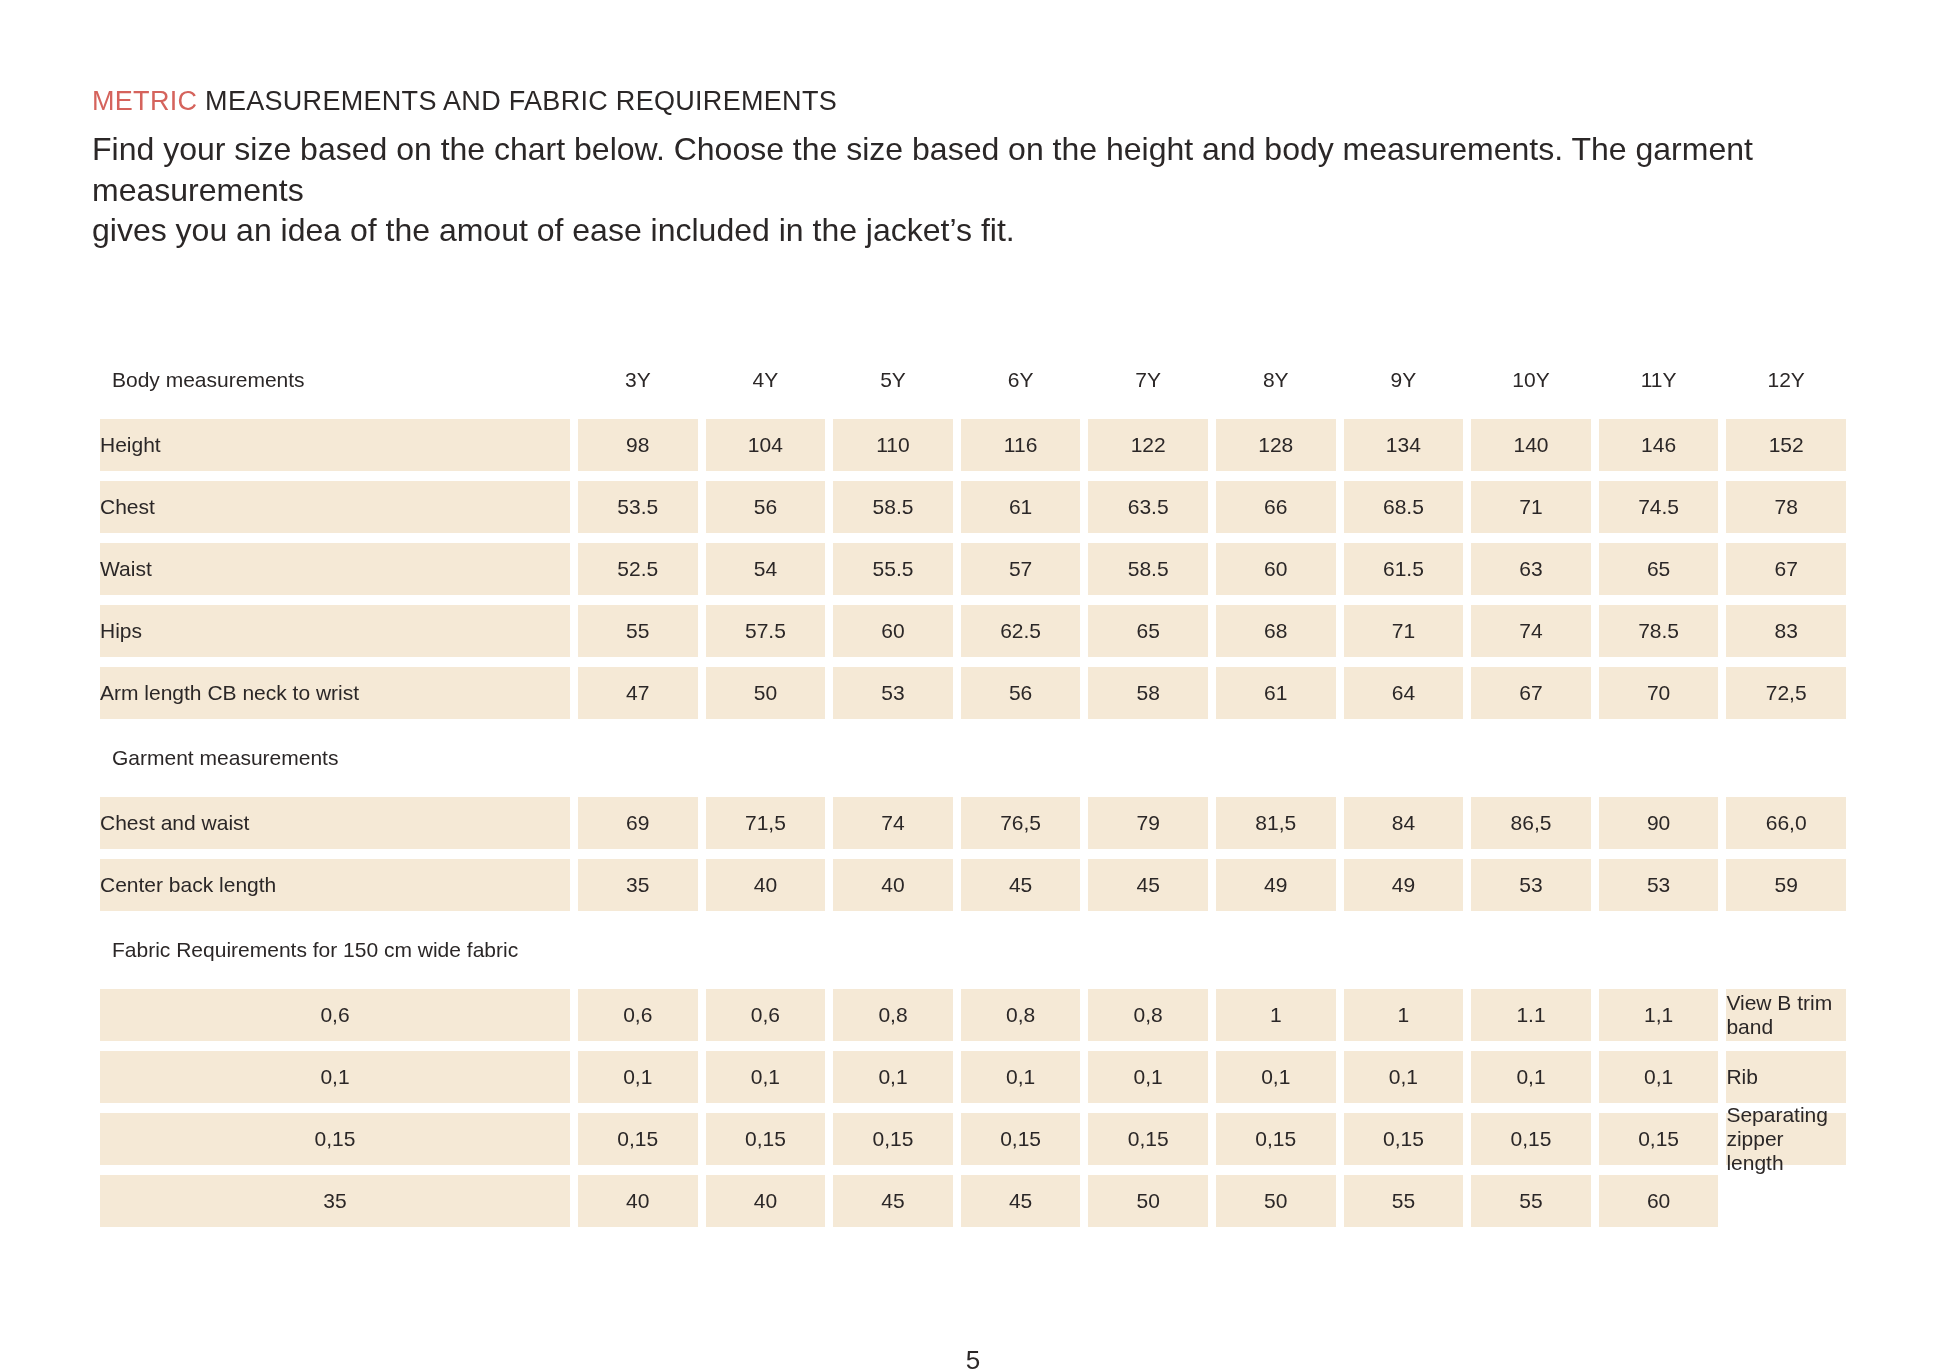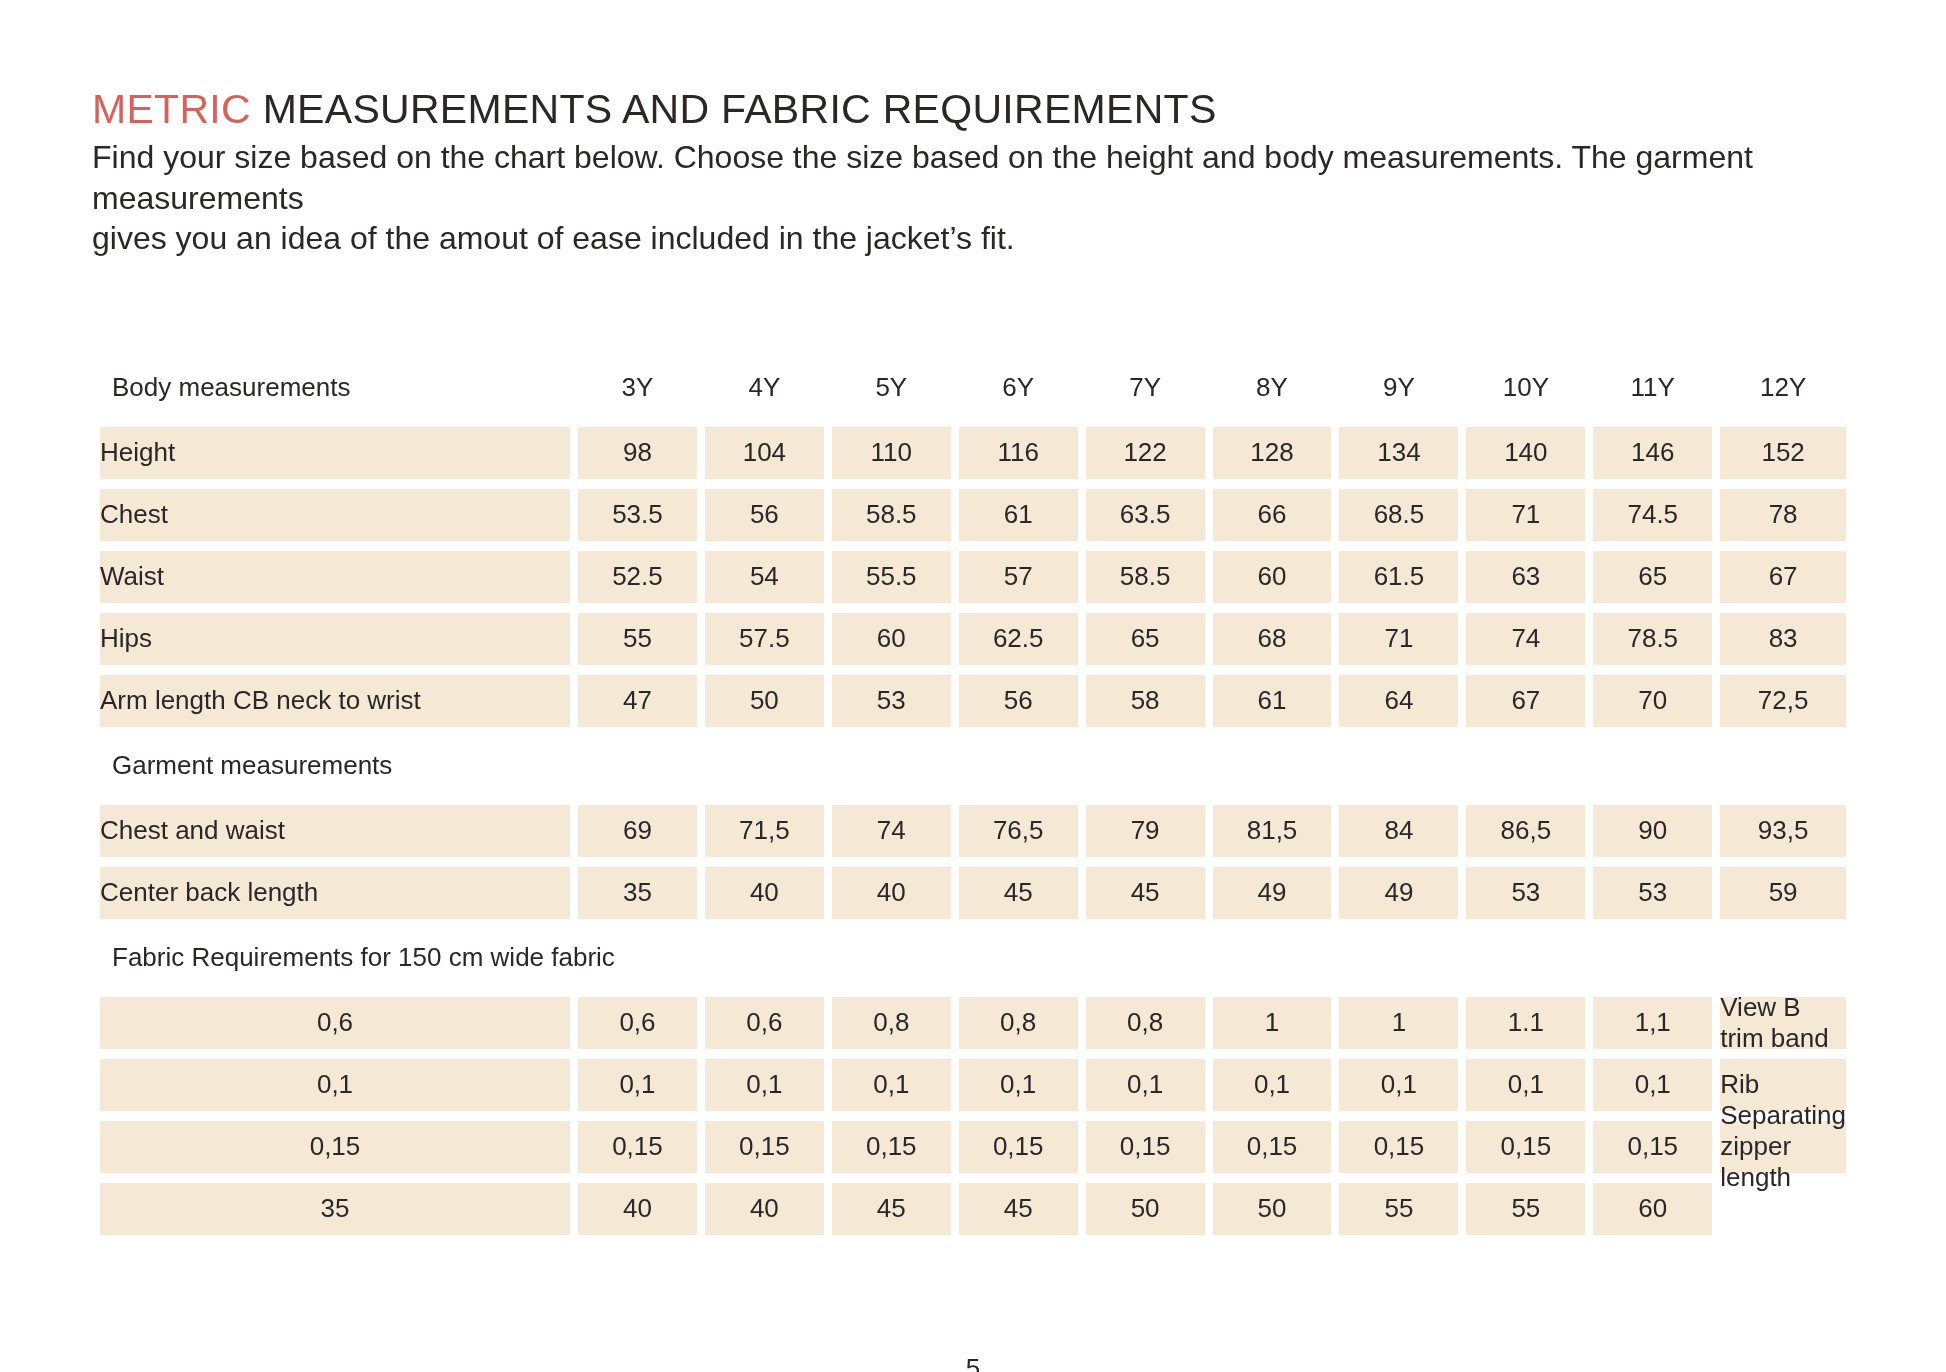--- a/index.html
+++ b/index.html
@@ -17,42 +17,42 @@
     color: var(--ink);
   }
   .page {
     position: relative;
     width: 1946px;
     height: 1372px;
     overflow: hidden;
     padding-top: 86px;
   }
   .title {
-    margin: 0 0 4px 92px;
-    font-size: 41px;
+    margin: 0 0 12px 92px;
+    font-size: 27px;
     font-weight: 400;
     letter-spacing: 0.3px;
     color: var(--ink);
   }
   .title .accent { color: var(--accent); }
   .intro {
     margin: 0 0 0 92px;
     font-size: 32px;
     line-height: 1.27;
     font-weight: 400;
     color: var(--ink);
   }
   .grid {
     margin: 100px 0 0 100px;
     width: 1746px;
     display: grid;
     grid-template-columns: 470px repeat(10, 1fr);
     column-gap: 8px;
     row-gap: 10px;
-    font-size: 26px;
+    font-size: 21px;
   }
   .grid .cell {
     display: flex;
     align-items: center;
     height: 52px;
   }
   .grid .h-label,
   .grid .section-label {
     height: 58px;
     padding-left: 12px;
@@ -160,21 +160,21 @@
       <div class="cell r-label">Chest and waist</div>
       <div class="cell r-val">69</div>
       <div class="cell r-val">71,5</div>
       <div class="cell r-val">74</div>
       <div class="cell r-val">76,5</div>
       <div class="cell r-val">79</div>
       <div class="cell r-val">81,5</div>
       <div class="cell r-val">84</div>
       <div class="cell r-val">86,5</div>
       <div class="cell r-val">90</div>
-      <div class="cell r-val">93,5</div>
+      <div class="cell r-val">66,0</div>
       <div class="cell r-label">Center back length</div>
       <div class="cell r-val">35</div>
       <div class="cell r-val">40</div>
       <div class="cell r-val">40</div>
       <div class="cell r-val">45</div>
       <div class="cell r-val">45</div>
       <div class="cell r-val">49</div>
       <div class="cell r-val">49</div>
       <div class="cell r-val">53</div>
       <div class="cell r-val">53</div>

